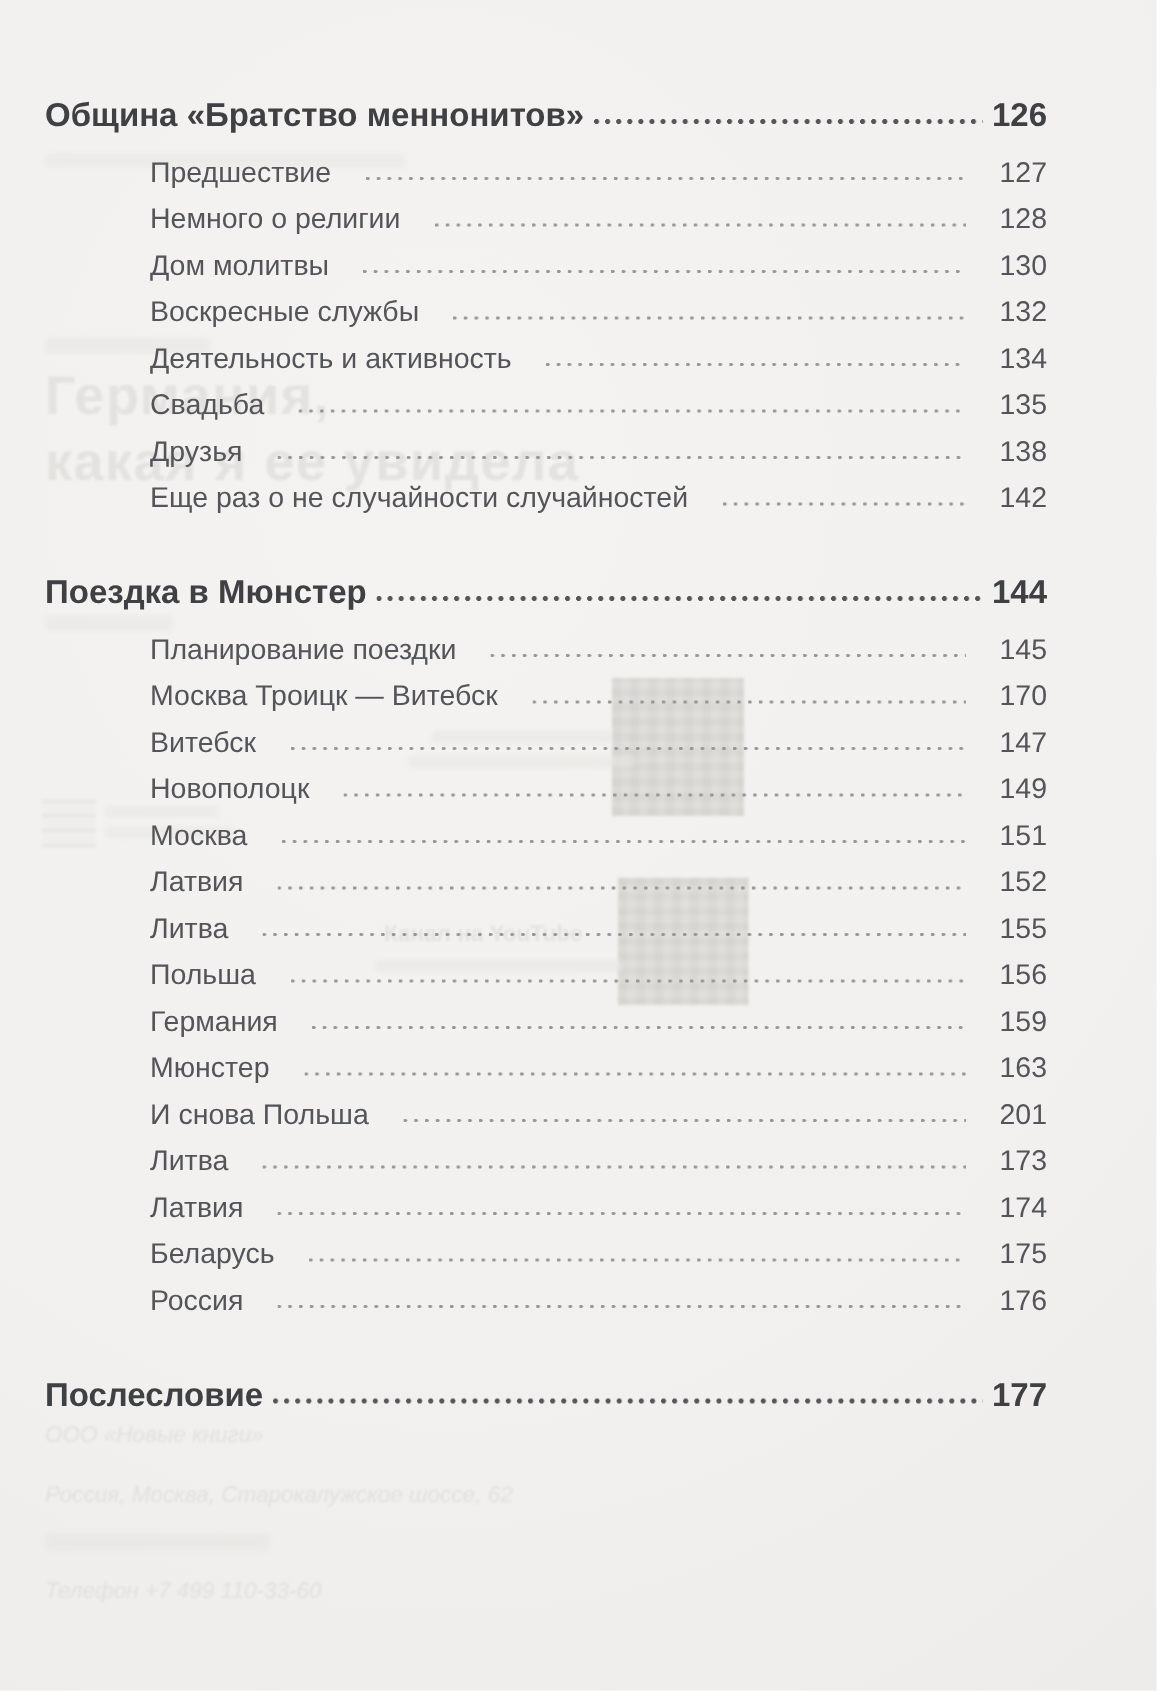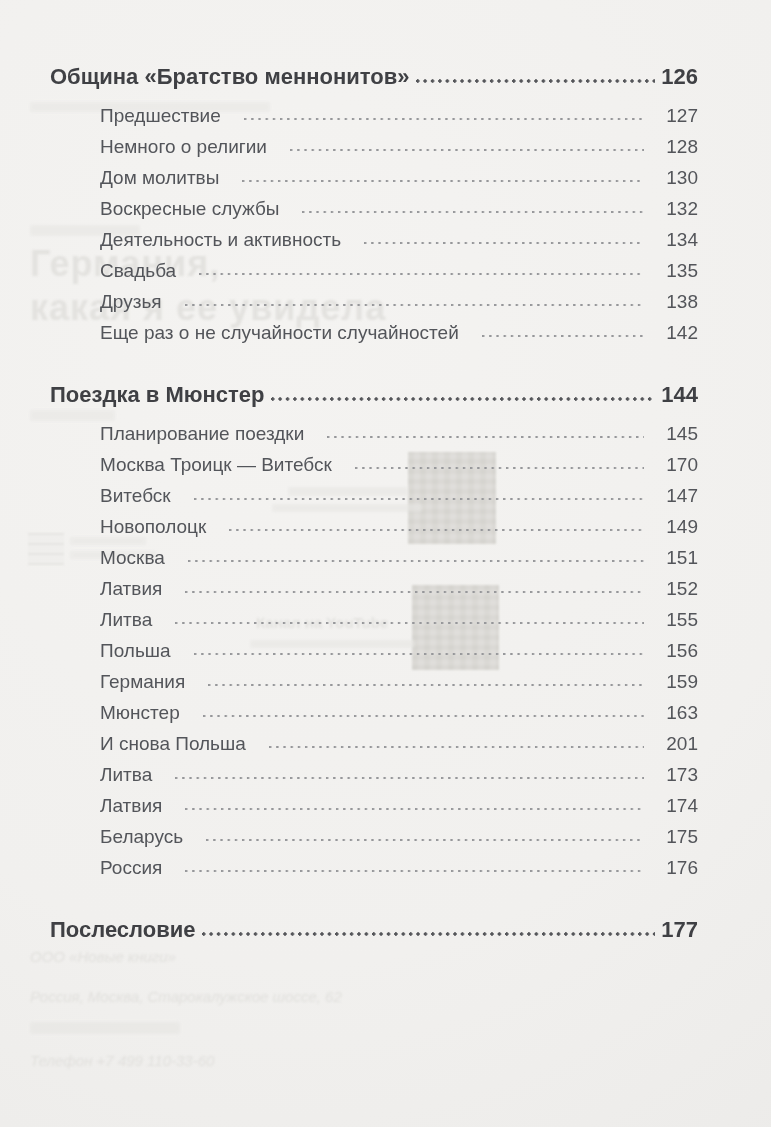--- a/index.html
+++ b/index.html
@@ -6,21 +6,21 @@
   body{
     width:771px;height:1127px;position:relative;overflow:hidden;
     background:
       radial-gradient(130% 105% at 38% 28%, #f4f3f1 0%, #f1f0ee 55%, #eae9e7 100%);
     font-family:"Liberation Sans","DejaVu Sans",sans-serif;
   }
   
   .toc{position:absolute;top:55px;left:30px;width:668px;z-index:2;}
   .section{margin-bottom:26px;}
   .row{display:flex;align-items:flex-end;}
-  .head-row{height:38px;margin-bottom:6px;font-weight:bold;font-size:22px;color:#3f4044;margin-left:20px;}
+  .head-row{height:38px;margin-bottom:6px;font-weight:bold;font-size:22px;color:#3f4044;}
   .entry{height:31px;padding-left:70px;font-size:19px;color:#53555a;gap:16px;}
   .label{white-space:nowrap;padding-bottom:3px;}
   .pagenum{padding-bottom:3px;}
   .leader{
     flex:1;height:6px;margin:0 6px 8px 7px;
     background-image:radial-gradient(circle at 1.2px 3px, #96979a 1.05px, rgba(0,0,0,0) 1.35px);
     background-size:7.2px 6px;background-repeat:repeat-x;
   }
   .head-row .leader{
     background-image:radial-gradient(circle at 1.7px 3px, #55565a 1.5px, rgba(0,0,0,0) 1.9px);

